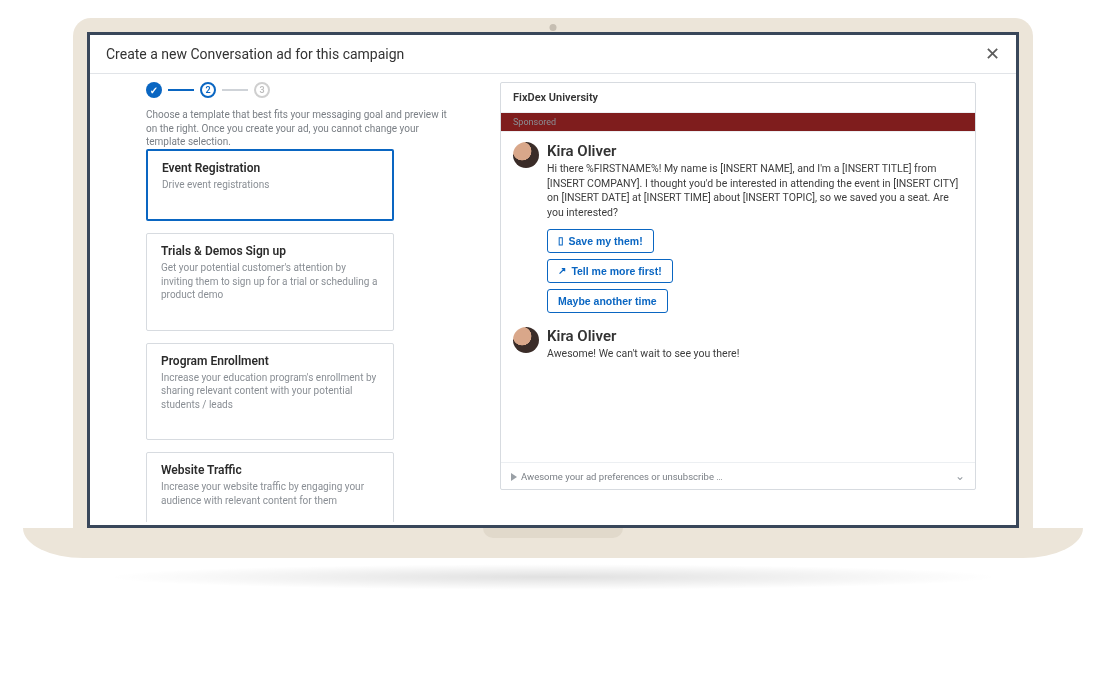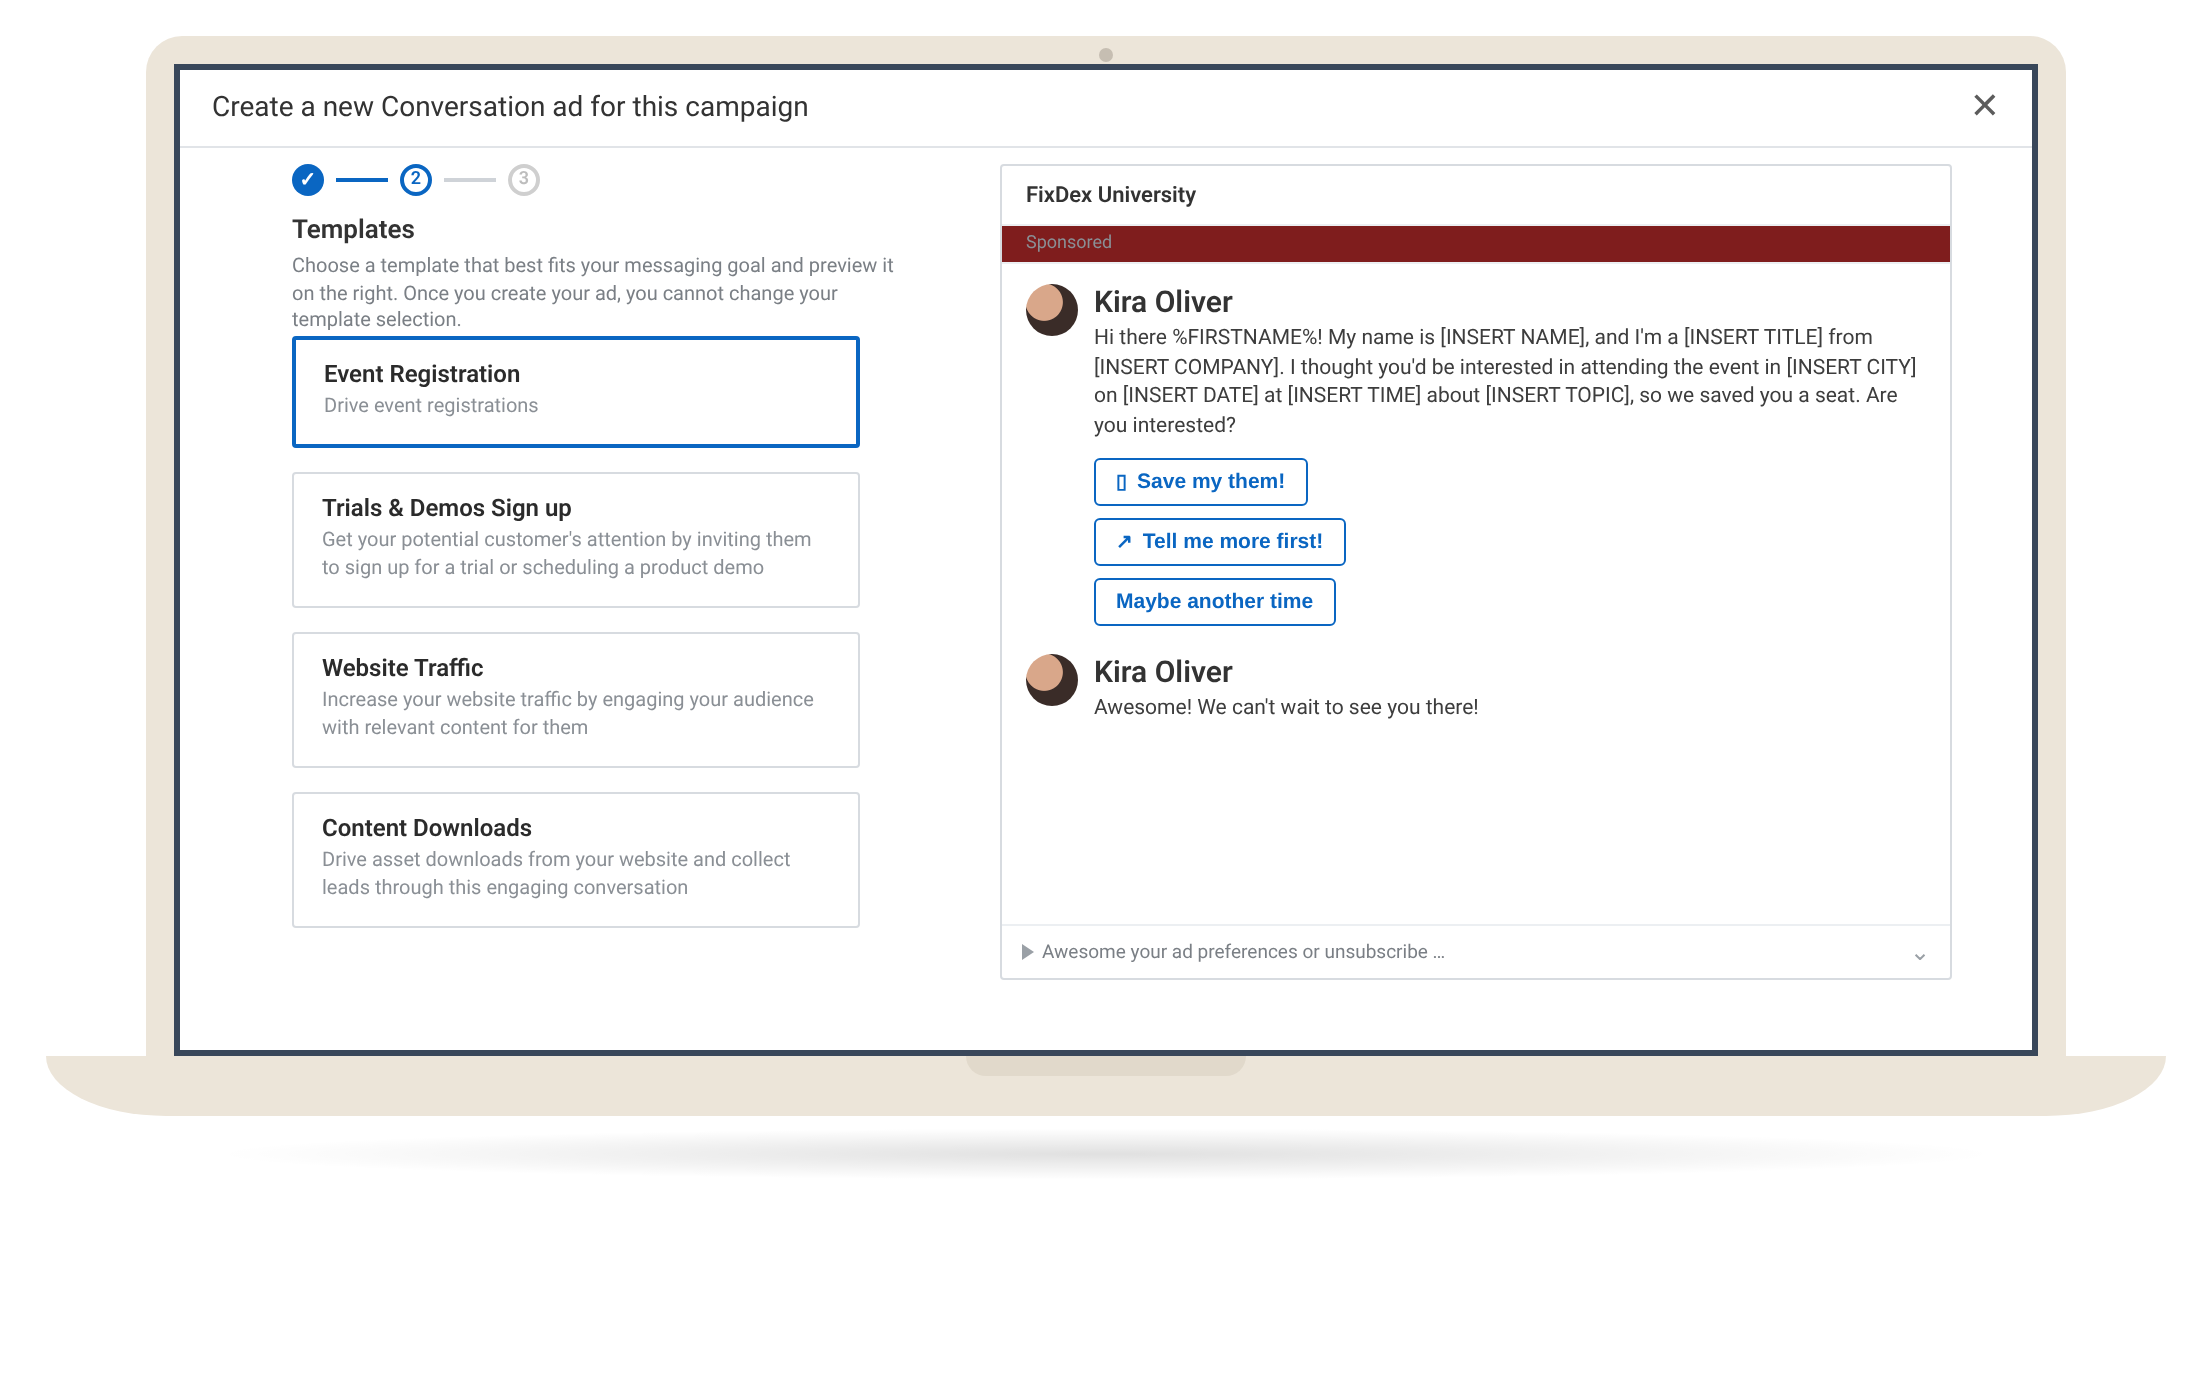--- a/index.html
+++ b/index.html
@@ -120,24 +120,24 @@
   }
   .section-desc {
     font-size:10px; color:#7a7f85; line-height:1.35;
     max-width:310px;
   }
 
   
   .card {
     border:1px solid #d7dbe0;
     border-radius:2px;
-    padding:10px 14px 12px;
+    padding:10px 14px 28px;
     margin-bottom:12px;
     cursor:pointer;
-    width: 284px;
+    width: 248px;
   }
   .card.selected {
     border:2px solid #0a66c2;
   }
   .card-title { font-size:12px; font-weight:600; color:#2b2b2b; margin-bottom:3px; }
   .card-desc  { font-size:10px; color:#8a8f95; line-height:1.35; }
 
   
   .preview-header {
     display:flex; align-items:center; justify-content:space-between;
@@ -226,30 +226,33 @@
             <div class="step-line active"></div>
             <div class="step current">
                 <span>2</span>
               </div>
             <div class="step-line"></div>
             <div class="step next">
                 <span>3</span>
               </div>
           </div>
 
-          <div class="section-title">Templates</div>
           <div class="section-desc">Choose a template that best fits your messaging goal and preview it on the right. Once you create your ad, you cannot change your template selection.</div>
 
           <div class="card selected">
             <div class="card-title">Event Registration</div>
             <div class="card-desc">Drive event registrations</div>
           </div>
           <div class="card">
             <div class="card-title">Trials &amp; Demos Sign up</div>
             <div class="card-desc">Get your potential customer's attention by inviting them to sign up for a trial or scheduling a product demo</div>
+          </div>
+          <div class="card">
+            <div class="card-title">Program Enrollment</div>
+            <div class="card-desc">Increase your education program's enrollment by sharing relevant content with your potential students / leads</div>
           </div>
           <div class="card">
             <div class="card-title">Website Traffic</div>
             <div class="card-desc">Increase your website traffic by engaging your audience with relevant content for them</div>
           </div>
           <div class="card">
             <div class="card-title">Content Downloads</div>
             <div class="card-desc">Drive asset downloads from your website and collect leads through this engaging conversation</div>
           </div>
 

